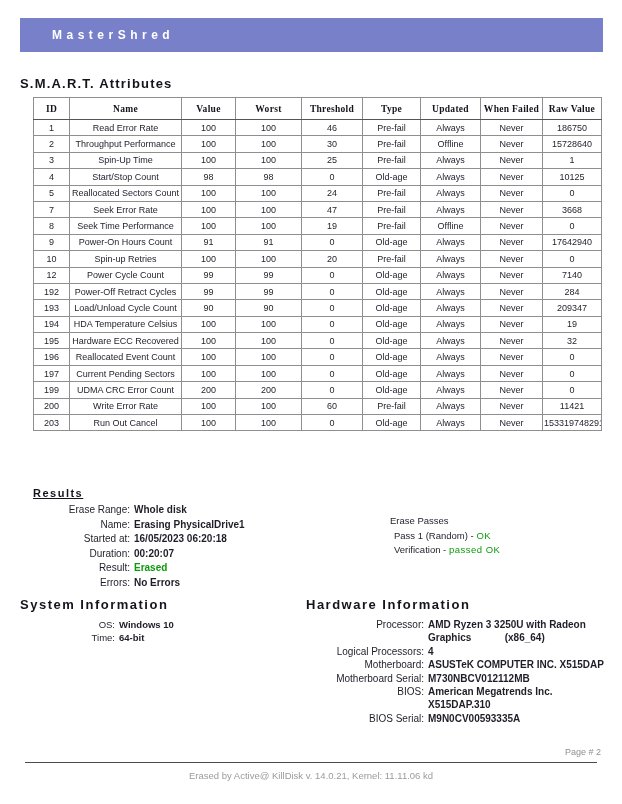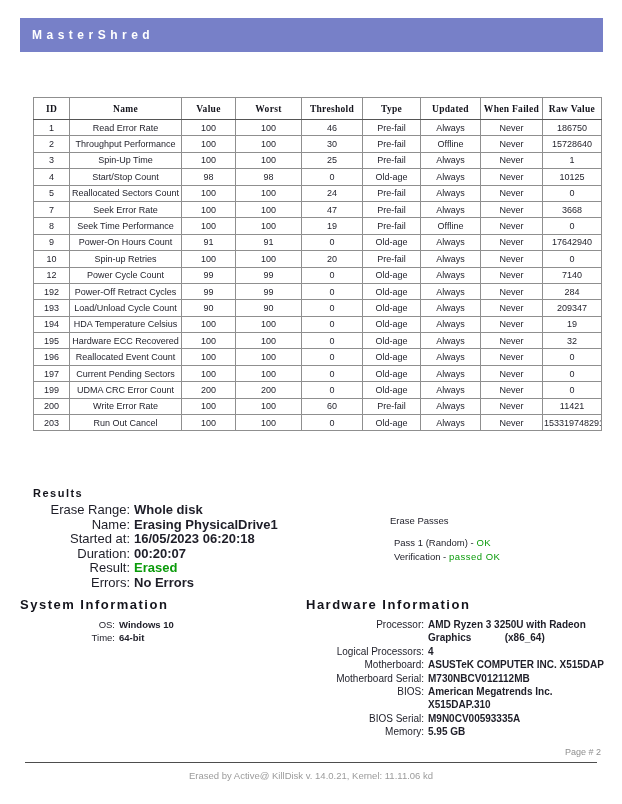--- a/index.html
+++ b/index.html
@@ -3,45 +3,45 @@
 <meta charset="utf-8">
 <style>
   * { margin:0; padding:0; box-sizing:border-box; }
   html,body { width:622px; height:804px; background:#ffffff;
     font-family:"Liberation Sans", sans-serif; color:#1e1e28; }
   .page { position:relative; width:622px; height:804px; background:#fff; overflow:hidden; }
 
   .banner { position:absolute; left:20px; top:18px; width:583px; height:34px;
     background:#7780c8; display:flex; align-items:center; }
   .banner .title { color:#ffffff; font-weight:bold; font-size:12px;
-    letter-spacing:4.5px; padding-left:12px; }
+    letter-spacing:4.5px; padding-left:32px; }
 
   .smart-heading { position:absolute; left:20px; top:76px; font-size:13px;
     font-weight:bold; letter-spacing:1.2px; color:#14141c; }
 
   table.smart { position:absolute; left:33px; top:97px; width:568px;
     border-collapse:collapse; table-layout:fixed; border:1.5px solid #555; }
   table.smart th, table.smart td { border:1px solid #8f8f8f; text-align:center;
     overflow:hidden; white-space:nowrap; }
   table.smart thead th { height:22px; font-size:9.5px; font-weight:bold;
     letter-spacing:0.3px; color:#14141c; border-bottom:1.5px solid #555;font-family:Liberation Serif, serif; }
   table.smart td { height:16.4px; font-size:9px; padding:0 1px; color:#1e1e28; }
 
   .results { position:absolute; left:33px; top:487px; }
   .results .heading { font-size:11px; font-weight:bold; letter-spacing:1.5px;
-    color:#14141c; margin-bottom:4px; }
-  .rfield { font-size:13px; line-height:14.6px; white-space:nowrap; }
+    color:#14141c; margin-bottom:4px;text-decoration:underline; }
+  .rfield { font-size:10px; line-height:14.6px; white-space:nowrap; }
   .rfield .rlabel { display:inline-block; width:97px; text-align:right;
     margin-right:4px; }
   .rfield .rvalue { font-weight:bold; }
   .rvalue.green { color:#0a9b0a; }
 
   .erase-passes { position:absolute; left:390px; top:514px; font-size:9.5px;
     line-height:14px; }
-  .erase-passes .ep-title { margin-bottom:8px; }
+  .erase-passes .ep-title { margin-bottom:1px; }
   .ep-line { padding-left:4px; white-space:nowrap; }
   .ep-status { font-weight:normal; color:#0a9b0a; letter-spacing:0.5px; }
 
   .info-heading { font-size:13px; font-weight:bold; letter-spacing:1.5px;
     color:#14141c; margin-bottom:6px; }
   .sysinfo { position:absolute; left:20px; top:597px; }
   .sysinfo .ifield { font-size:9.5px; line-height:13.4px; white-space:nowrap; }
   .sysinfo .ilabel { display:inline-block; width:95px; text-align:right; margin-right:4px; }
   .ivalue { font-weight:bold; }
 
@@ -58,20 +58,21 @@
 </style>
 </head>
 <body>
 
 <div class="page">
 
   <div class="banner">
     <span class="title">MasterShred</span>
   </div>
 
+  <div class="smart-heading">S.M.A.R.T. Attributes</div>
 
   <table class="smart">
     <colgroup>
       <col style="width:36px">
         <col style="width:112px">
         <col style="width:54px">
       <col style="width:66px">
         <col style="width:61px">
         <col style="width:58px">
       <col style="width:60px">
@@ -352,24 +353,20 @@
           <span class="ivalue">M730NBCV012112MB</span>
         </div>
         <div class="ifield">
           <span class="ilabel">BIOS:</span>
           <span class="ivalue">American Megatrends Inc. X515DAP.310</span>
         </div>
         <div class="ifield">
           <span class="ilabel">BIOS Serial:</span>
           <span class="ivalue">M9N0CV00593335A</span>
         </div>
-        <div class="ifield">
-          <span class="ilabel">Memory:</span>
-          <span class="ivalue">5.95 GB</span>
-        </div>
       </div>
   </div>
 
   <div class="page-num">Page # 2</div>
   <div class="footer-line"></div>
   <div class="credit">Erased by Active@ KillDisk v. 14.0.21, Kernel: 11.11.06 kd</div>
 
 </div>
 
 </body></html>

